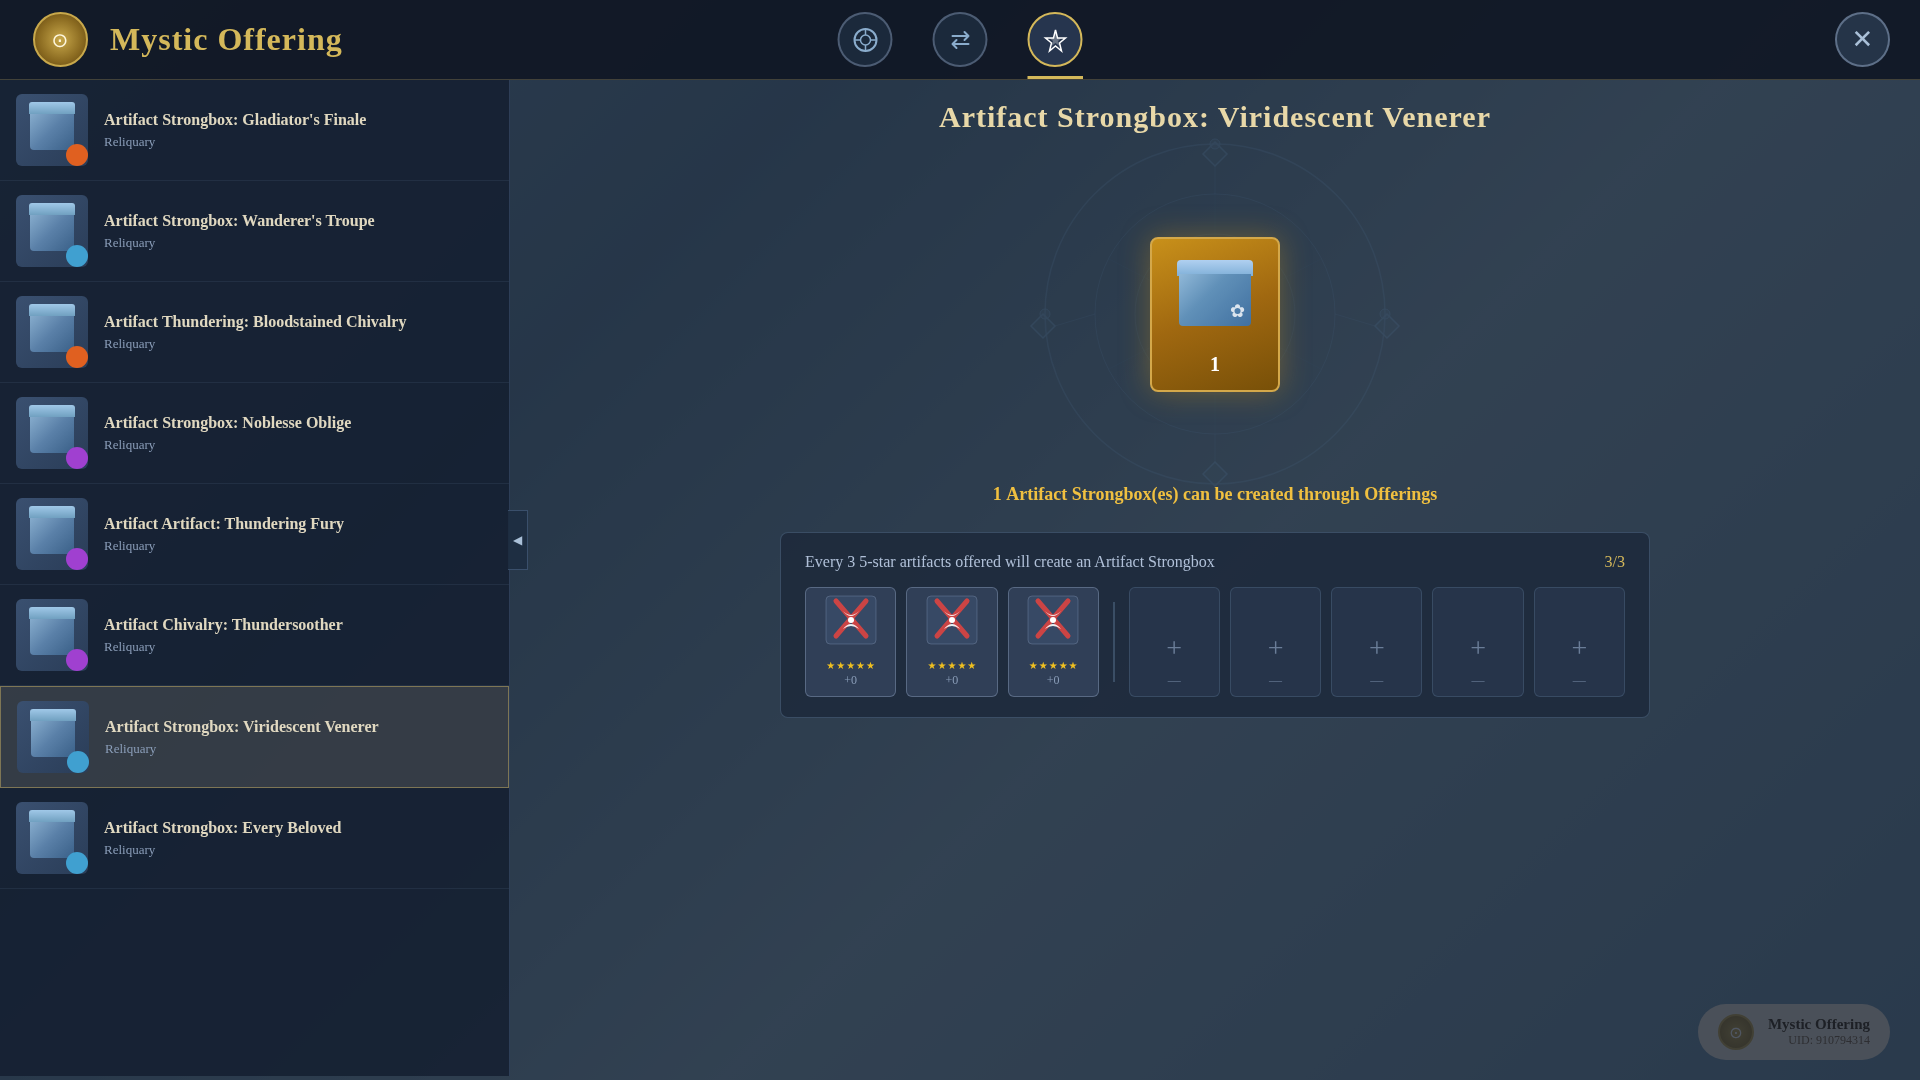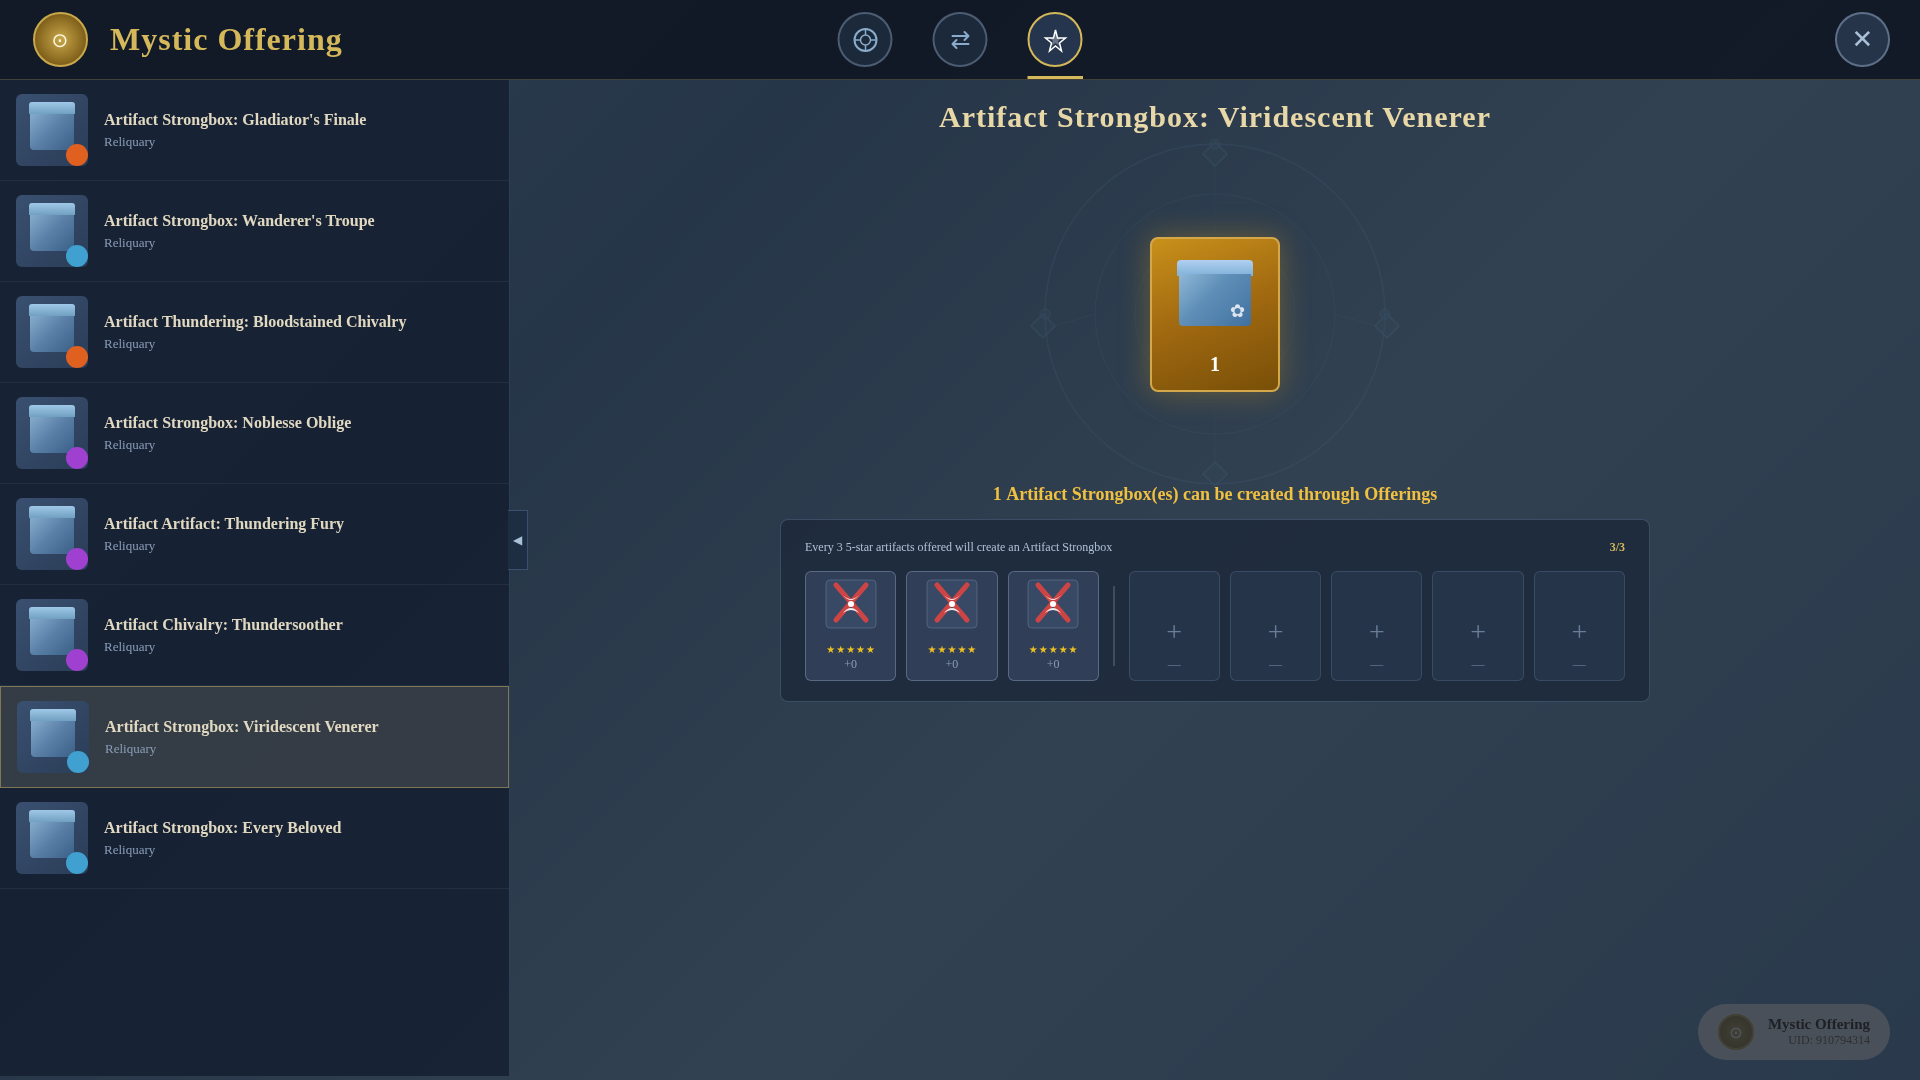--- a/index.html
+++ b/index.html
@@ -326,21 +326,21 @@
       color: #fff;
       font-size: 20px;
       font-weight: bold;
       margin-top: 6px;
     }
 
     .offering-text {
       color: #c8a030;
       font-size: 18px;
       text-align: left;
-      margin-bottom: 14px;
+      margin-bottom: 27px;
       padding: 0 40px;
     }
 
     .offering-text span {
       color: #f0c040;
       font-weight: bold;
     }
 
     
     .offering-bar {
@@ -354,27 +354,27 @@
 
     .offering-bar-header {
       display: flex;
       justify-content: space-between;
       align-items: center;
       margin-bottom: 16px;
     }
 
     .offering-bar-text {
       color: #b0c0d8;
-      font-size: 12px;
+      font-size: 16px;
     }
 
     .offering-bar-count {
       color: #d4b85a;
-      font-size: 12px;
-      font-weight: bold;
+      font-size: 16px;
+      font-weight: normal;
     }
 
     .offering-slots {
       display: flex;
       gap: 10px;
       align-items: center;
     }
 
     .slot {
       width: 100px;

